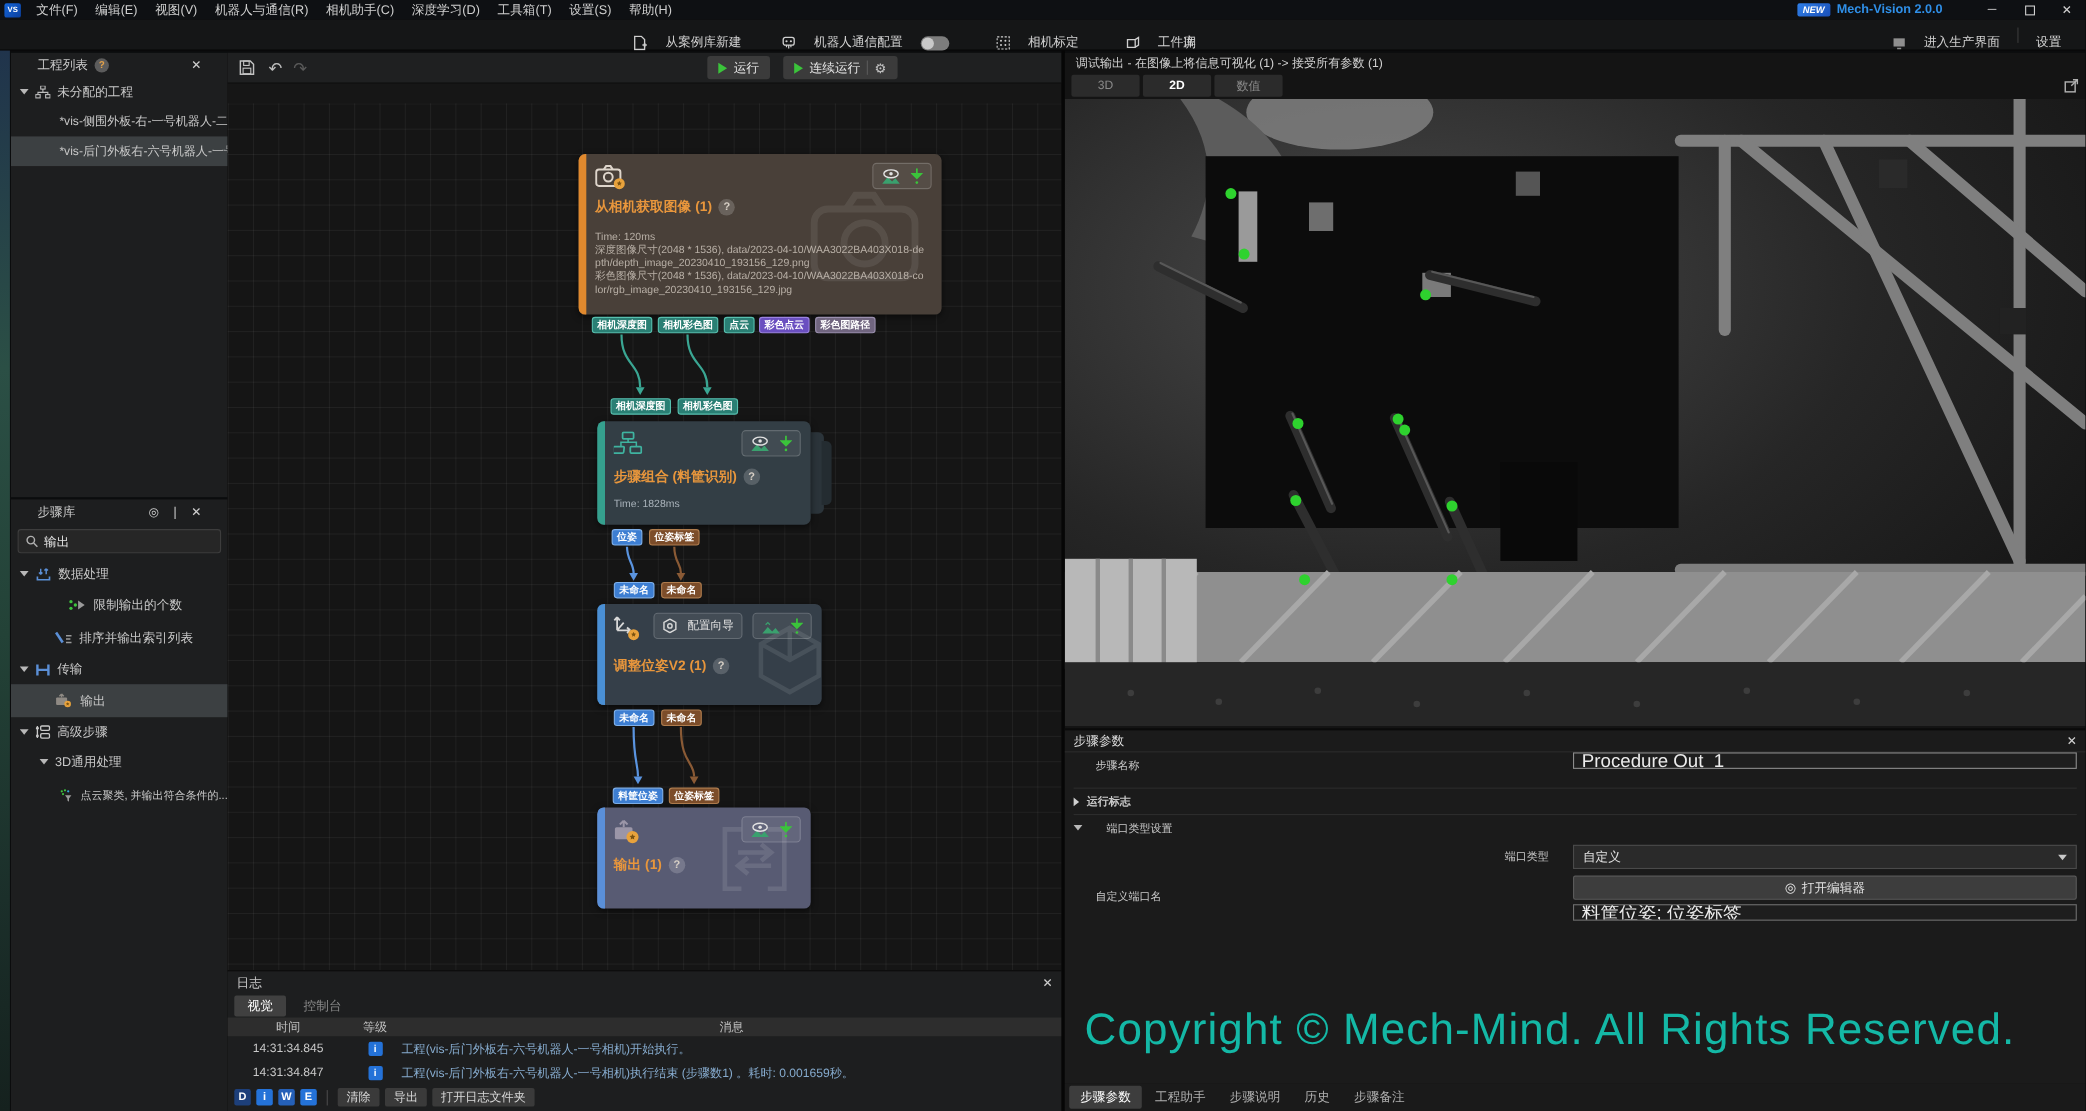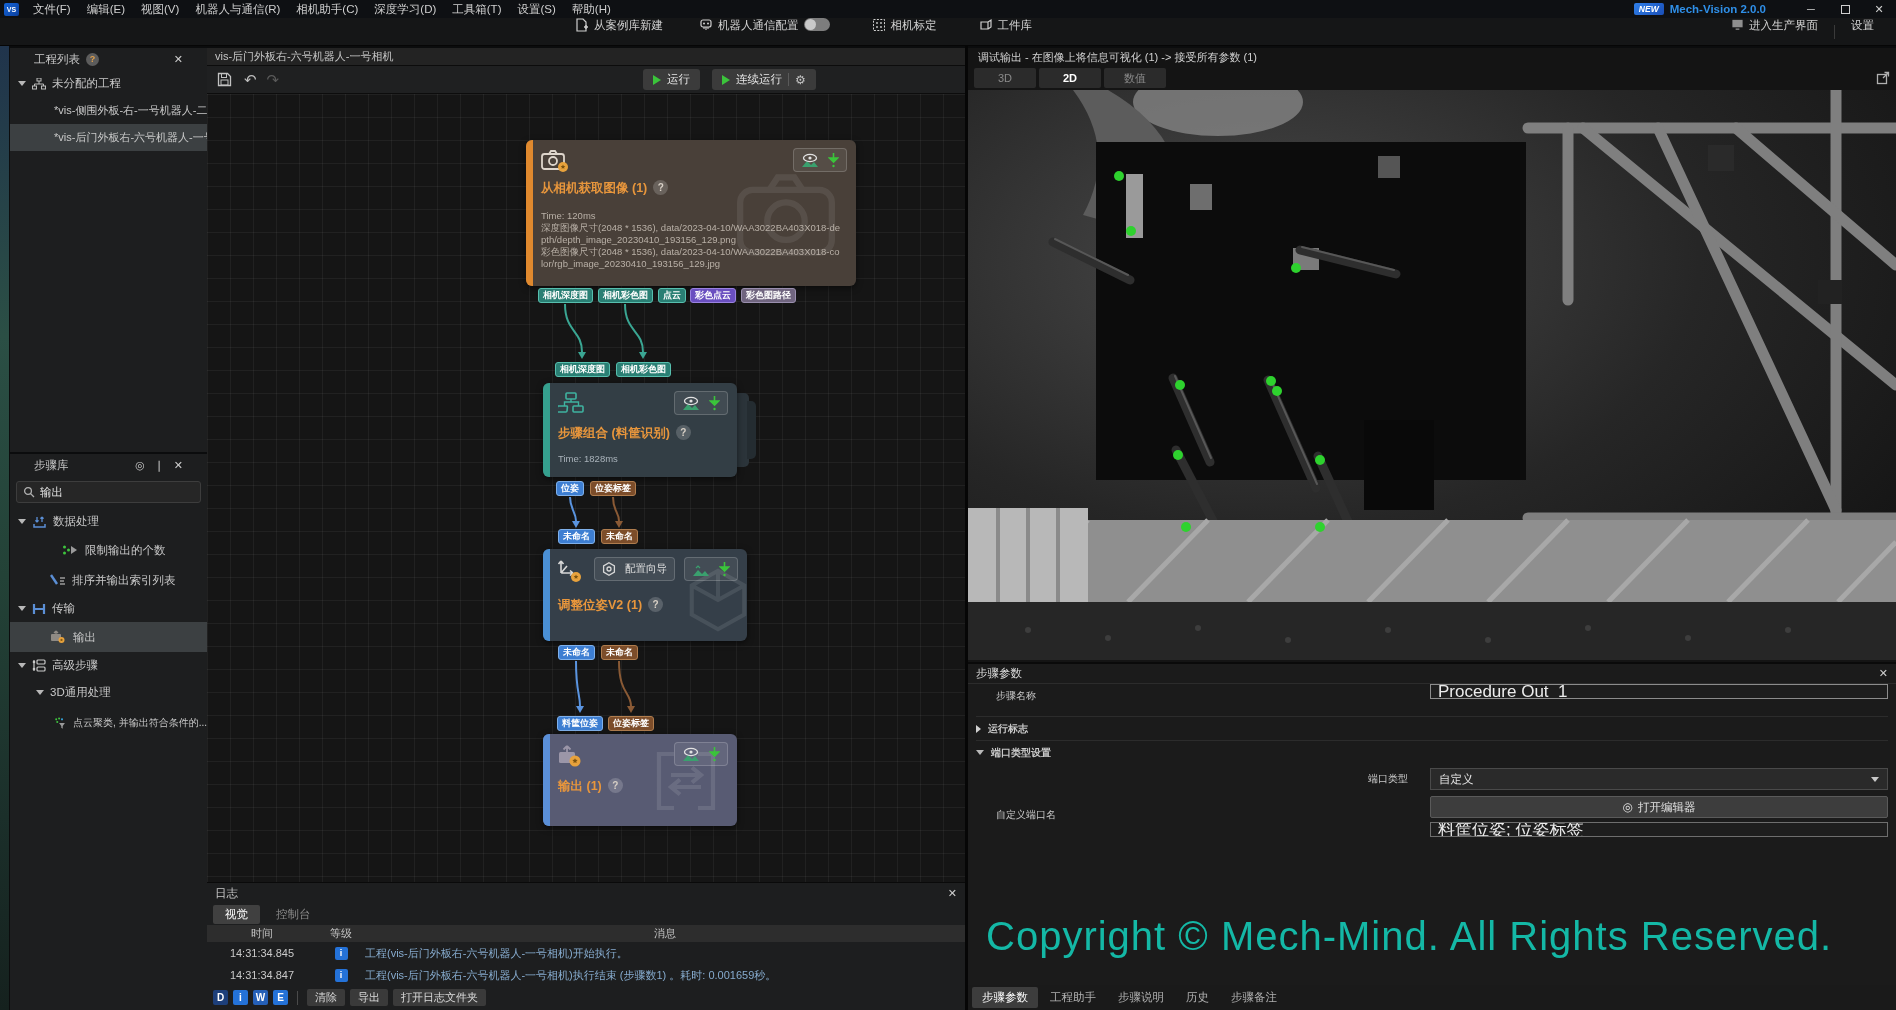--- a/index.html
+++ b/index.html
@@ -10,21 +10,21 @@
 .titlebar{position:absolute;left:0;top:0;width:1896px;height:18px;background:#0e1013;display:flex;align-items:center;font-size:11.5px;color:#cfcfcf}
 .logo{width:15px;height:13px;margin:0 6px 0 4px;border-radius:2px;background:linear-gradient(135deg,#1565d8,#0a3f9e);color:#fff;font-size:7px;font-weight:bold;display:flex;align-items:center;justify-content:center;line-height:1}
 .menu-item{padding:0 8px;height:18px;display:flex;align-items:center;cursor:default}
 .tb-spacer{flex:1}
 .new-badge{background:linear-gradient(135deg,#2f7fe8,#1a4fb8);color:#fff;font-size:8.5px;font-weight:bold;font-style:italic;padding:1px 5px;border-radius:2px;margin-right:6px}
 .app-title{color:#2f8fe8;font-weight:bold;font-size:11.5px;margin-right:28px}
 .winbtn{width:34px;height:18px;display:flex;align-items:center;justify-content:center;color:#cfcfcf;font-size:11px}
 .maxbox{width:9px;height:9px;border:1px solid #cfcfcf}
 
 .toolbar{position:absolute;left:0;top:18px;width:1896px;height:28px;background:#151617;border-bottom:1px solid #060606;display:flex;align-items:center;font-size:11.5px;color:#d2d2d2}
-.tbtn{display:flex;align-items:flex-start;gap:5px;padding:0 10px;height:28px}
+.tbtn{display:flex;align-items:flex-end;gap:16px;padding:0 10px;height:28px}
 .toggle{width:26px;height:13px;border-radius:7px;position:relative}
 .toggle.off{background:#7d7d7d}
 .toggle.off::after{content:"";position:absolute;left:1px;top:1px;width:11px;height:11px;border-radius:50%;background:#c9c9c9}
 .toggle.on{background:#1f7ae0}
 .toggle.on::after{content:"";position:absolute;right:1px;top:1px;width:11px;height:11px;border-radius:50%;background:#fff}
 .vsep{width:1px;height:14px;background:#3a3a3a;margin:0 6px}
 
 .left-strip{position:absolute;left:0;top:46px;width:9px;height:964px;background:linear-gradient(#20344c,#2b4f45 30%,#234237 55%,#1b2f2a 80%,#15211e)}
 
 .panel{position:absolute;background:#1d1e1f}
@@ -39,21 +39,21 @@
 
 .center{position:absolute;left:207px;top:48px;width:758px;height:962px;background:#161616}
 .doc-tab{height:18px;background:#232323;border-bottom:1px solid #0c0c0c;display:flex;align-items:center;padding:0 8px;font-size:11px;color:#c6c6c6}
 .ctoolbar{height:28px;background:#1f2021;border-bottom:1px solid #0c0c0c;position:relative;display:flex;align-items:center}
 .cbtn{background:#3b3b3b;border-radius:3px;height:21px;display:flex;align-items:center;padding:0 10px;gap:6px;font-size:11.5px;color:#e6e6e6}
 .play{width:0;height:0;border-top:5px solid transparent;border-bottom:5px solid transparent;border-left:8px solid #3bc43b}
 .canvas{position:absolute;left:0;top:46px;width:758px;height:788px;background-color:#151515;background-image:linear-gradient(rgba(255,255,255,.05) 1px,transparent 1px),linear-gradient(90deg,rgba(255,255,255,.05) 1px,transparent 1px);background-size:23px 23px;overflow:hidden}
 .node{position:absolute;border-radius:6px;box-shadow:0 2px 6px rgba(0,0,0,.5)}
 .edgebar{position:absolute;left:0;top:0;bottom:0;width:7px;border-radius:6px 0 0 6px}
 .nbtns{position:absolute;top:8px;background:rgba(255,255,255,.07);border:1px solid rgba(255,255,255,.18);border-radius:4px;height:24px;display:flex;align-items:center;padding:0 7px;gap:9px}
-.ntitle{position:absolute;display:flex;align-items:flex-start;gap:6px;font-weight:bold;font-size:12.5px;color:#e8963c;white-space:nowrap}
+.ntitle{position:absolute;display:flex;align-items:center;gap:6px;font-weight:bold;font-size:12.5px;color:#e8963c;white-space:nowrap}
 .qbadge{width:15px;height:15px;border-radius:50%;background:rgba(255,255,255,.18);color:#d8d0c6;font-size:10px;font-weight:bold;display:inline-flex;align-items:center;justify-content:center}
 .nmeta{position:absolute;font-size:9.5px;line-height:12px;color:#b9b0a7;word-break:break-all}
 .chip{position:absolute;height:15px;line-height:13px;padding:0 4px;font-size:9px;font-weight:bold;color:#fff;border-radius:3px;border:1px solid;white-space:nowrap}
 .chip.teal{background:#2a7f74;border-color:#57bfae}
 .chip.purple{background:#6a4fc0;border-color:#9a82e0}
 .chip.muted{background:#70657f;border-color:#9a8fae}
 .chip.blue{background:#3d7ed2;border-color:#7fb0ea}
 .chip.brown{background:#7c4d2a;border-color:#b07d4e}
 
 .logpanel{position:absolute;left:0;top:834px;width:758px;height:128px;background:#1d1e1f;border-top:1px solid #0a0a0a;font-size:11px}
@@ -262,23 +262,20 @@
         <circle cx="7" cy="1.8" r="1.4" fill="#3ec43e"></circle>
         <circle cx="11" cy="3" r="1.4" fill="#34a8e0"></circle>
         <circle cx="4.5" cy="6.5" r="1.4" fill="#3ec43e"></circle>
         <path d="M7 8h8l-3 4v4l-2-1.4V12z" fill="#9a9a9a"></path>
       </svg>
     <span style="font-size:10px">点云聚类, 并输出符合条件的...</span>
   </div>
 </div>
 
 <div class="center">
-  <div class="doc-tab">
-    <span>vis-后门外板右-六号机器人-一号相机</span>
-  </div>
   <div class="ctoolbar">
     <svg style="margin-left:10px" width="15" height="15" viewBox="0 0 15 15">
         <path d="M1.5 1.5h9l3 3v9h-12z" fill="none" stroke="#c2c2c2" stroke-width="1.3"></path>
         <rect x="4" y="8" width="7" height="5" fill="none" stroke="#c2c2c2"></rect>
         <rect x="4.5" y="1.5" width="5" height="4" fill="none" stroke="#c2c2c2"></rect>
       </svg>
     <span style="margin-left:12px;font-size:15px;color:#bdbdbd">↶</span>
     <span style="margin-left:10px;font-size:15px;color:#5a5a5a">↷</span>
     <div class="cbtn" style="position:absolute;left:436px">
       <span class="play"></span>
@@ -626,21 +623,21 @@
       <span style="margin-left:auto;color:#cfcfcf;font-size:11px">✕</span>
     </div>
     <div class="prow" style="left:28px;top:25px">
         <span>步骤名称</span>
       </div>
     <input class="pinput" style="left: 462px; top: 20px; width: 458px;" value="Procedure Out_1">
     <div class="prow" style="left:8px;top:52px;gap:7px;font-weight:bold;border-top:1px solid #2c2c2c;width:912px;height:24px">
       <span style="width:0;height:0;border-top:4px solid transparent;border-bottom:4px solid transparent;border-left:5px solid #d0d0d0"></span>
       <span>运行标志</span>
     </div>
-    <div class="prow" style="left:8px;top:76px;gap:7px;font-weight:bold;border-top:1px solid #2c2c2c;width:912px;height:24px">
+    <div class="prow" style="left:8px;top:76px;gap:22px;font-weight:normal;border-top:1px solid #2c2c2c;width:912px;height:24px">
       <span class="caret-d"></span>
       <span>端口类型设置</span>
     </div>
     <div class="prow" style="left:400px;top:108px">
         <span>端口类型</span>
       </div>
     <div class="dropdown" style="left:462px;top:104px;width:458px">
       <span>自定义</span>
       <span class="dd-caret"></span>
     </div>

